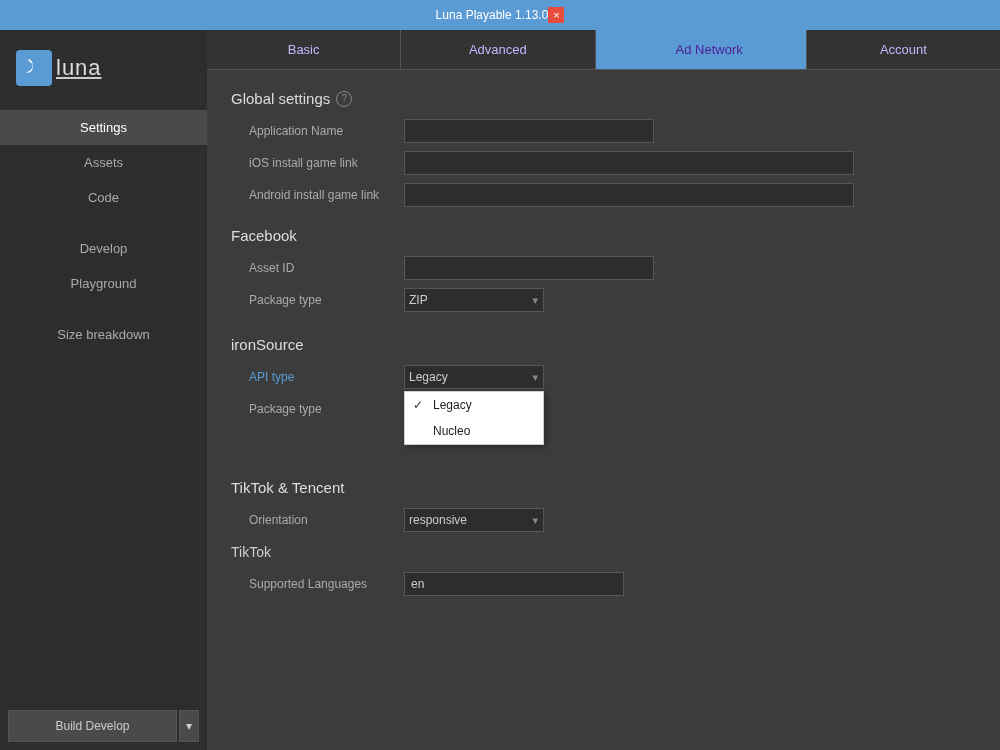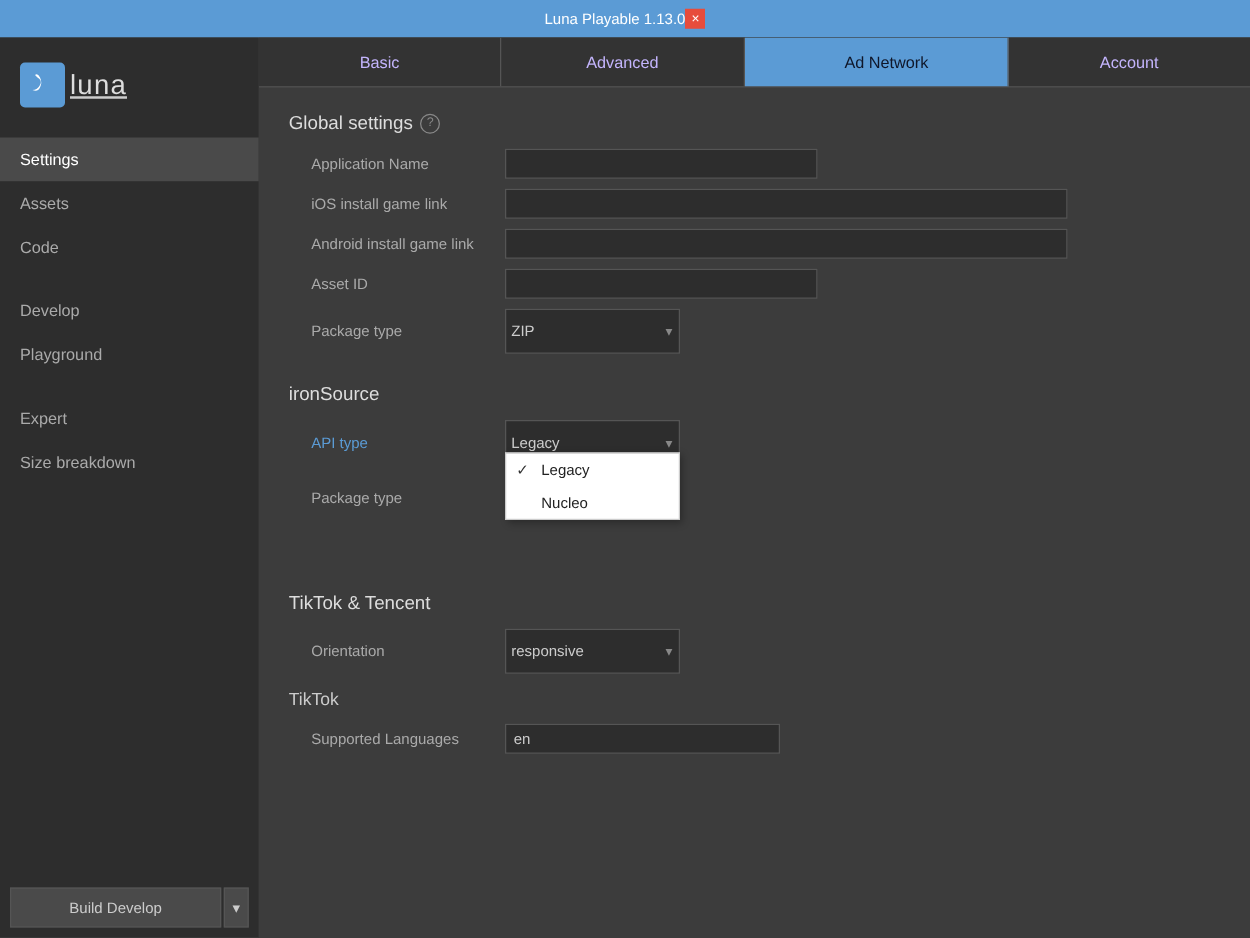--- a/index.html
+++ b/index.html
@@ -78,20 +78,21 @@
       color: #ddd;
       font-weight: 300;
       letter-spacing: 1px;
     }
 
     .sidebar-item {
       padding: 10px 16px;
       cursor: pointer;
       color: #aaa;
       font-size: 13px;
+      text-align: center;
     }
     .sidebar-item.active {
       background: #4a4a4a;
       color: #fff;
     }
 
     .sidebar-spacer { flex: 1; }
 
     #build-btn-area {
       padding: 8px;
@@ -138,21 +139,21 @@
       padding: 12px 0;
       text-align: center;
       cursor: pointer;
       color: #c4b5fd;
       font-size: 13px;
       border-right: 1px solid #555;
     }
     .tab:last-child { border-right: none; }
     .tab.active {
       background: #5b9bd5;
-      color: #0f172a;
+      color: #4c1d95;
       padding-left: 17px;
     }
 
     
     #main-content {
       flex: 1;
       overflow-y: auto;
       padding: 20px 24px;
     }
 
@@ -213,21 +214,21 @@
       width: 450px;
     }
 
     .form-select {
       width: 140px;
       background: #2d2d2d;
       border: 1px solid #555;
       color: #ccc;
       padding: 2px 4px;
       font-size: 12px;
-      height: 36px;
+      height: 24px;
       appearance: none;
       -webkit-appearance: none;
       position: relative;
     }
     .select-wrapper {
       position: relative;
       display: inline-flex;
       align-items: center;
     }
     .select-wrapper::after {
@@ -306,23 +307,20 @@
     <div class="sidebar-item">
       <span>Develop</span>
     </div>
     <div class="sidebar-item">
       <span>Playground</span>
     </div>
 
     <div style="height:16px;"></div>
 
     <div class="sidebar-item">
-      <span>Expert</span>
-    </div>
-    <div class="sidebar-item">
       <span>Size breakdown</span>
     </div>
 
     <div class="sidebar-spacer"></div>
 
     <div id="build-btn-area">
       <button id="build-btn">Build Develop</button>
       <button id="build-dropdown-btn">▾</button>
     </div>
   </div>
@@ -359,20 +357,23 @@
       <div class="form-row">
         <span class="form-label">iOS install game link</span>
         <input class="form-input form-input-wide" type="text" style="">
       </div>
 
       <div class="form-row">
         <span class="form-label">Android install game link</span>
         <input class="form-input form-input-wide" type="text" style="">
       </div>
 
+      <div class="section-header">
+        <span>Facebook</span>
+      </div>
 
       <div class="form-row">
         <span class="form-label">Asset ID</span>
         <input class="form-input" type="text" style="width: 250px;">
       </div>
 
       <div class="form-row">
         <span class="form-label">Package type</span>
         <div class="select-wrapper">
           <select class="form-select">

